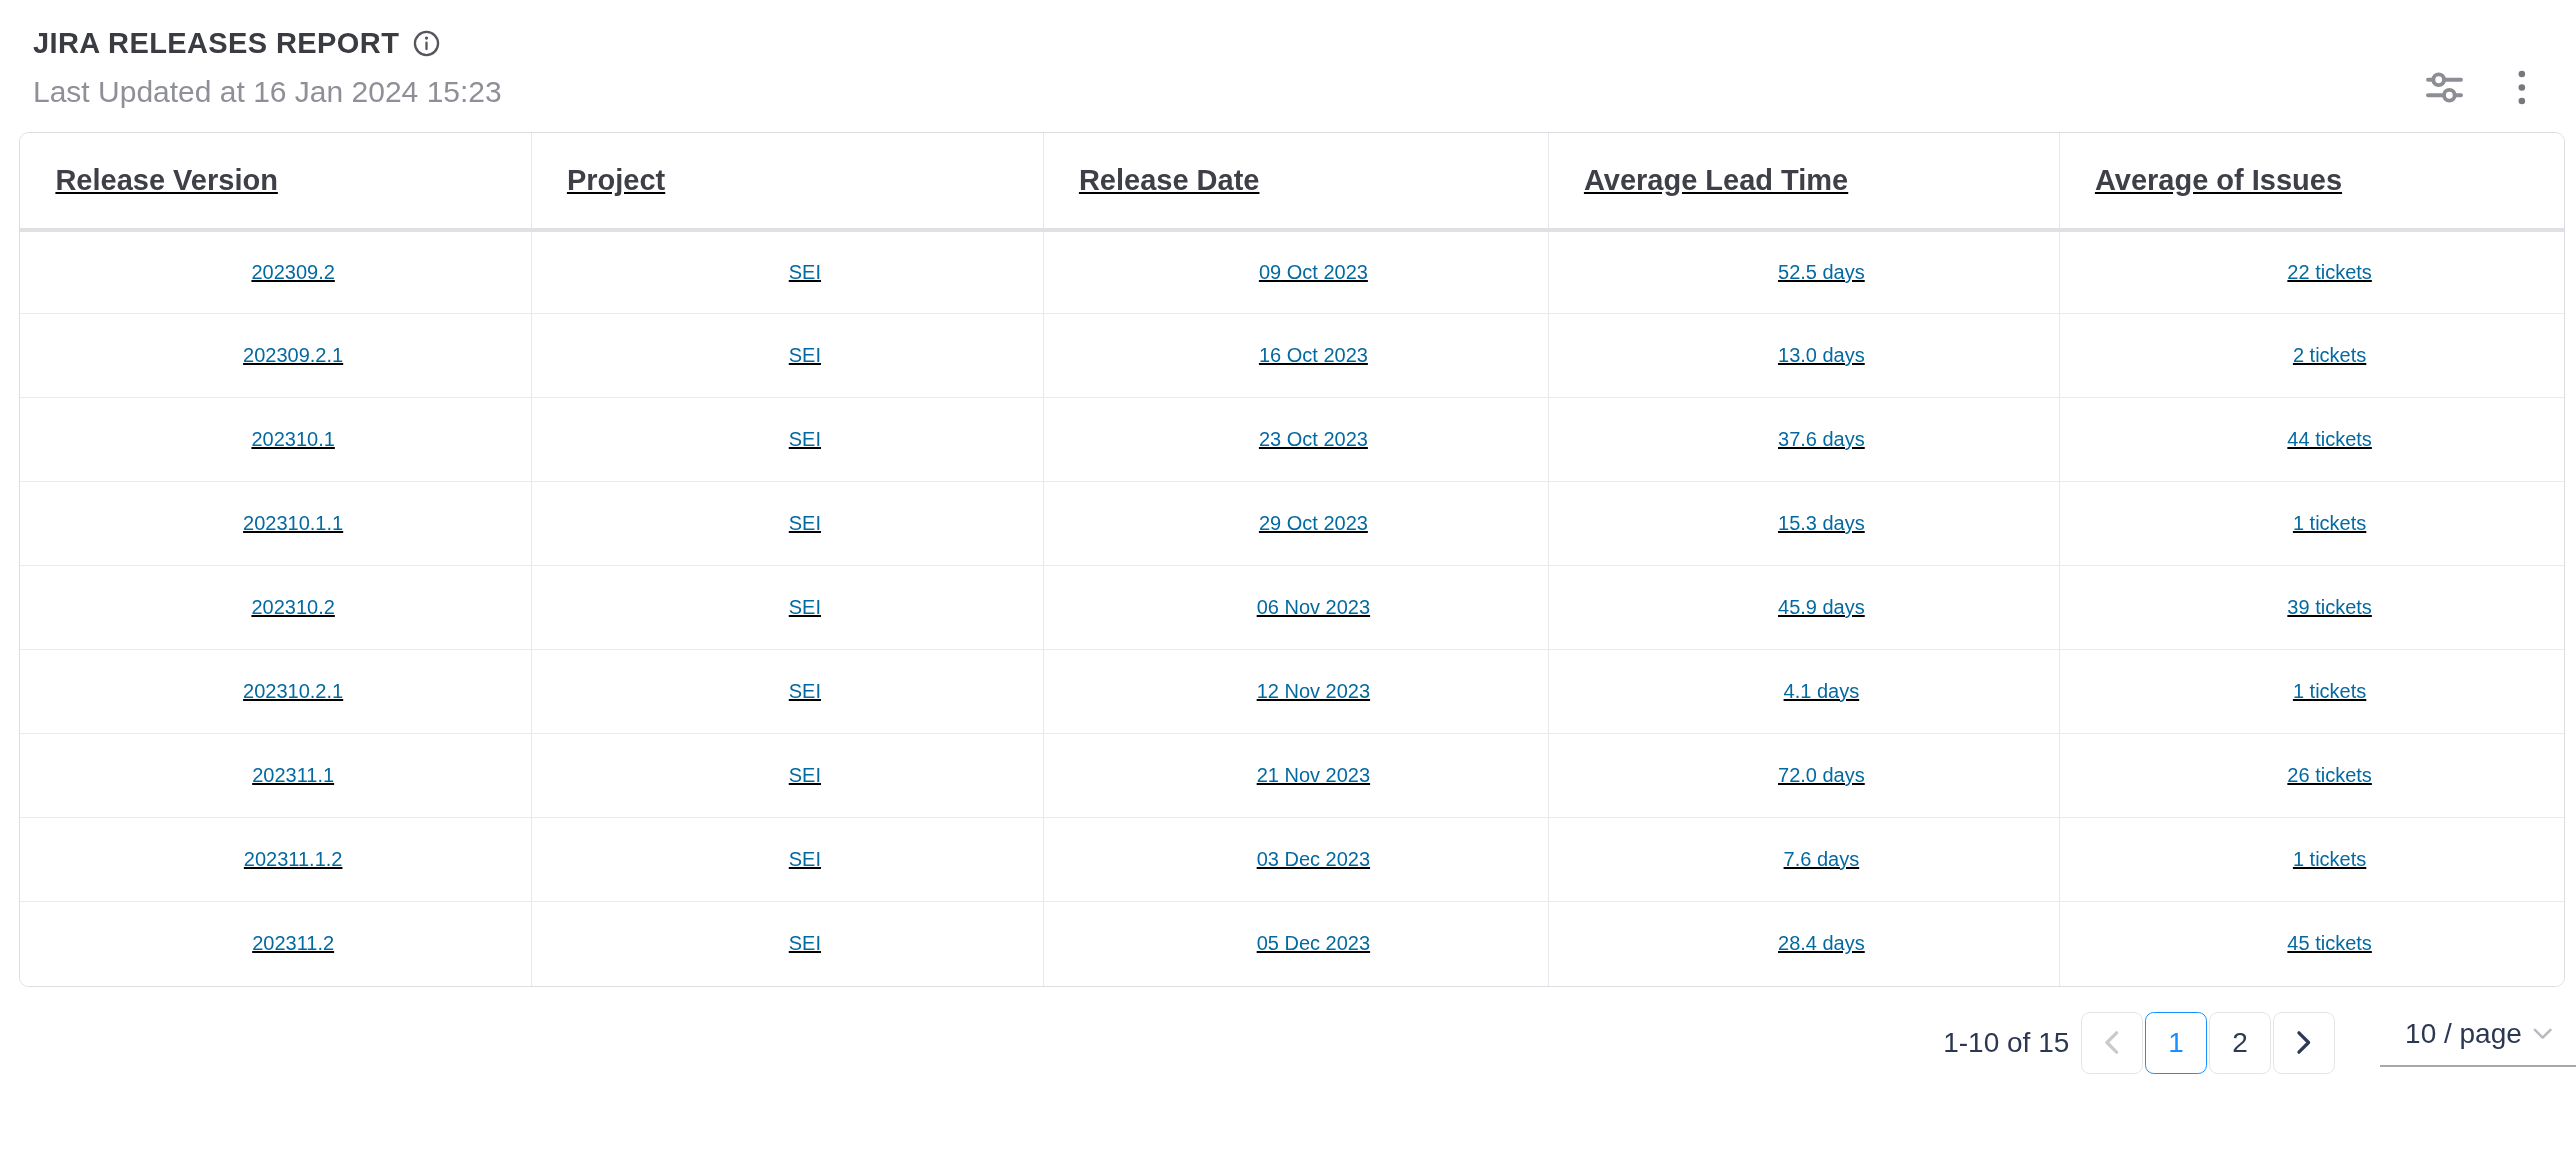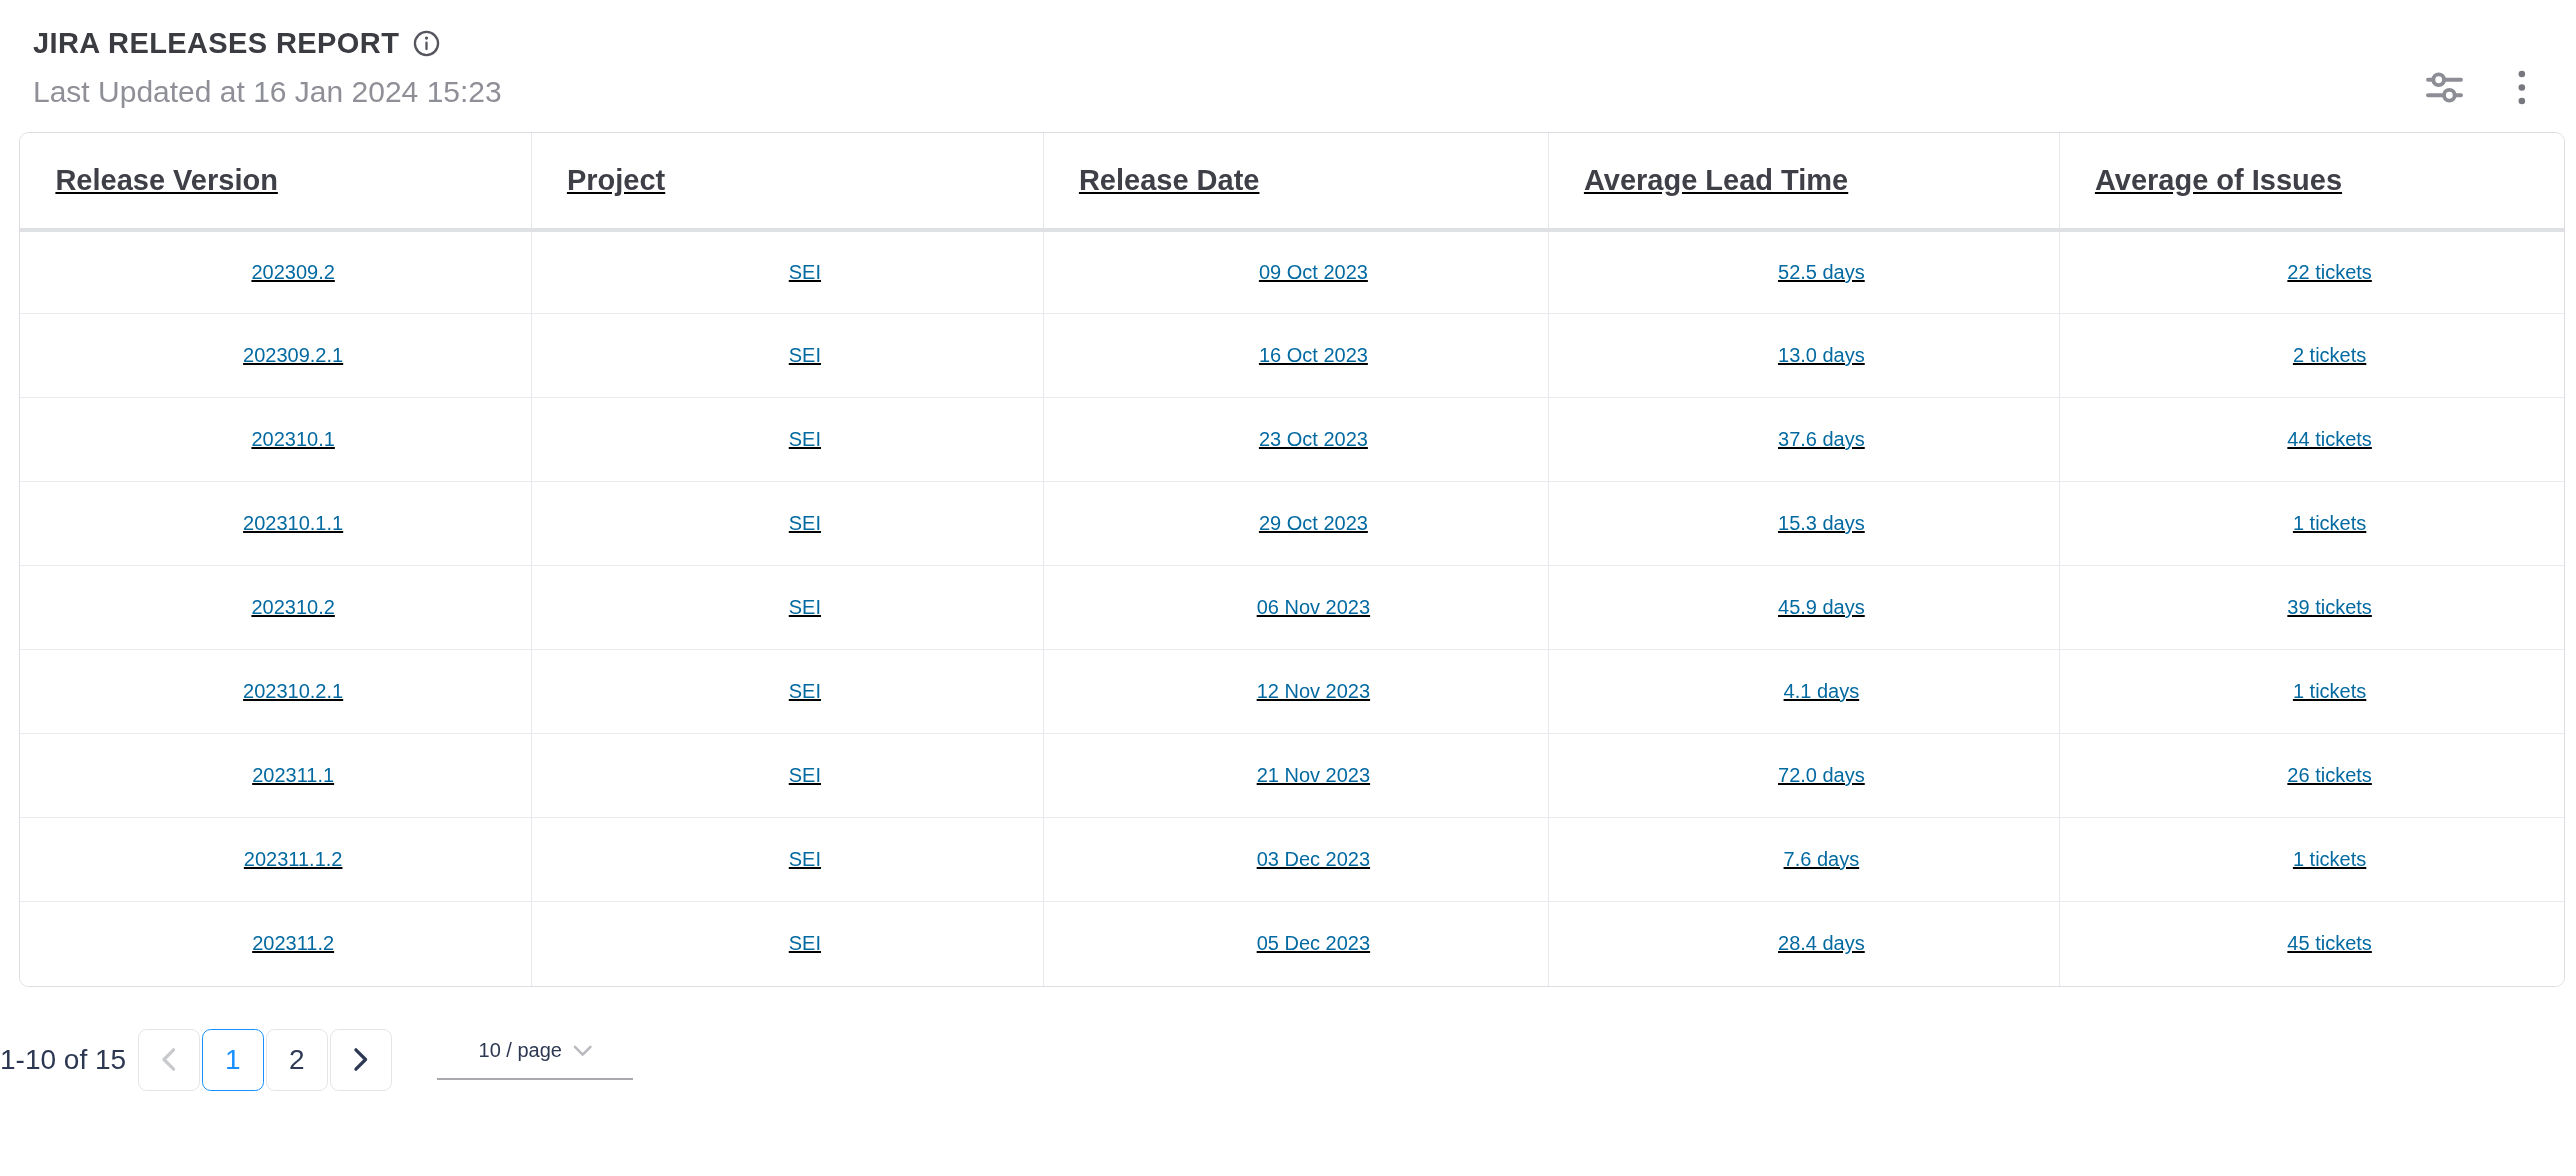--- a/index.html
+++ b/index.html
@@ -26,33 +26,33 @@
   th { height: 97px; text-align: left; padding-left: 35px; font-size: 29px;
     font-weight: 700; color: #3e3f47; background: #fff;
     border-bottom: 4.9px solid #dfe0e4; border-right: 1.9px solid #e7e8eb; }
   td { height: 84px; padding-left: 35px; font-size: 20px; font-weight: 400;
     color: #0369a1; background: #fff;
     border-bottom: 1.9px solid #e9eaed; border-right: 1.9px solid #e7e8eb; text-align: center; }
   th:last-child, td:last-child { border-right: none; }
   tbody tr:last-child td { border-bottom: none; }
 
   
-  .pagination { display: flex; justify-content: flex-start; align-items: center;
-    margin-top: 42px; gap: 2px; font-size: 28px; color: #2c3752; }
+  .pagination { display: flex; justify-content: flex-end; align-items: center;
+    margin-top: 25px; gap: 2px; font-size: 28px; color: #2c3752; }
   .range { margin-right: 9.7px; }
   .pg-btn { width: 62px; height: 62px; background: #fff; border: 1.9px solid #e3e4e8;
     border-radius: 8.7px; display: inline-flex; align-items: center; justify-content: center;
     font-size: 28px; font-family: "Liberation Sans", sans-serif;
     color: #2e3a54; cursor: pointer; padding: 0; }
   .pg-btn.active { border-color: #1890ff; color: #1890ff; }
   .pg-pages { display: contents; }
   .page-size { display: flex; align-items: center; gap: 9.7px; margin-left: 43px;
     padding: 0 15.5px 15.5px 17.5px; min-width: 196px; justify-content: center;
     border-bottom: 2.9px solid #a8a9ad; cursor: pointer; background: none; border-top: none;
-    border-left: none; border-right: none; font-size: 20px; color: #2c3752;
+    border-left: none; border-right: none; font-size: 28px; color: #2c3752;
     font-family: "Liberation Sans", sans-serif; }
 </style>
 </head>
 <body>
 
 <div class="widget">
 
   <div class="widget-header">
     <div>
       <div class="title-row">

